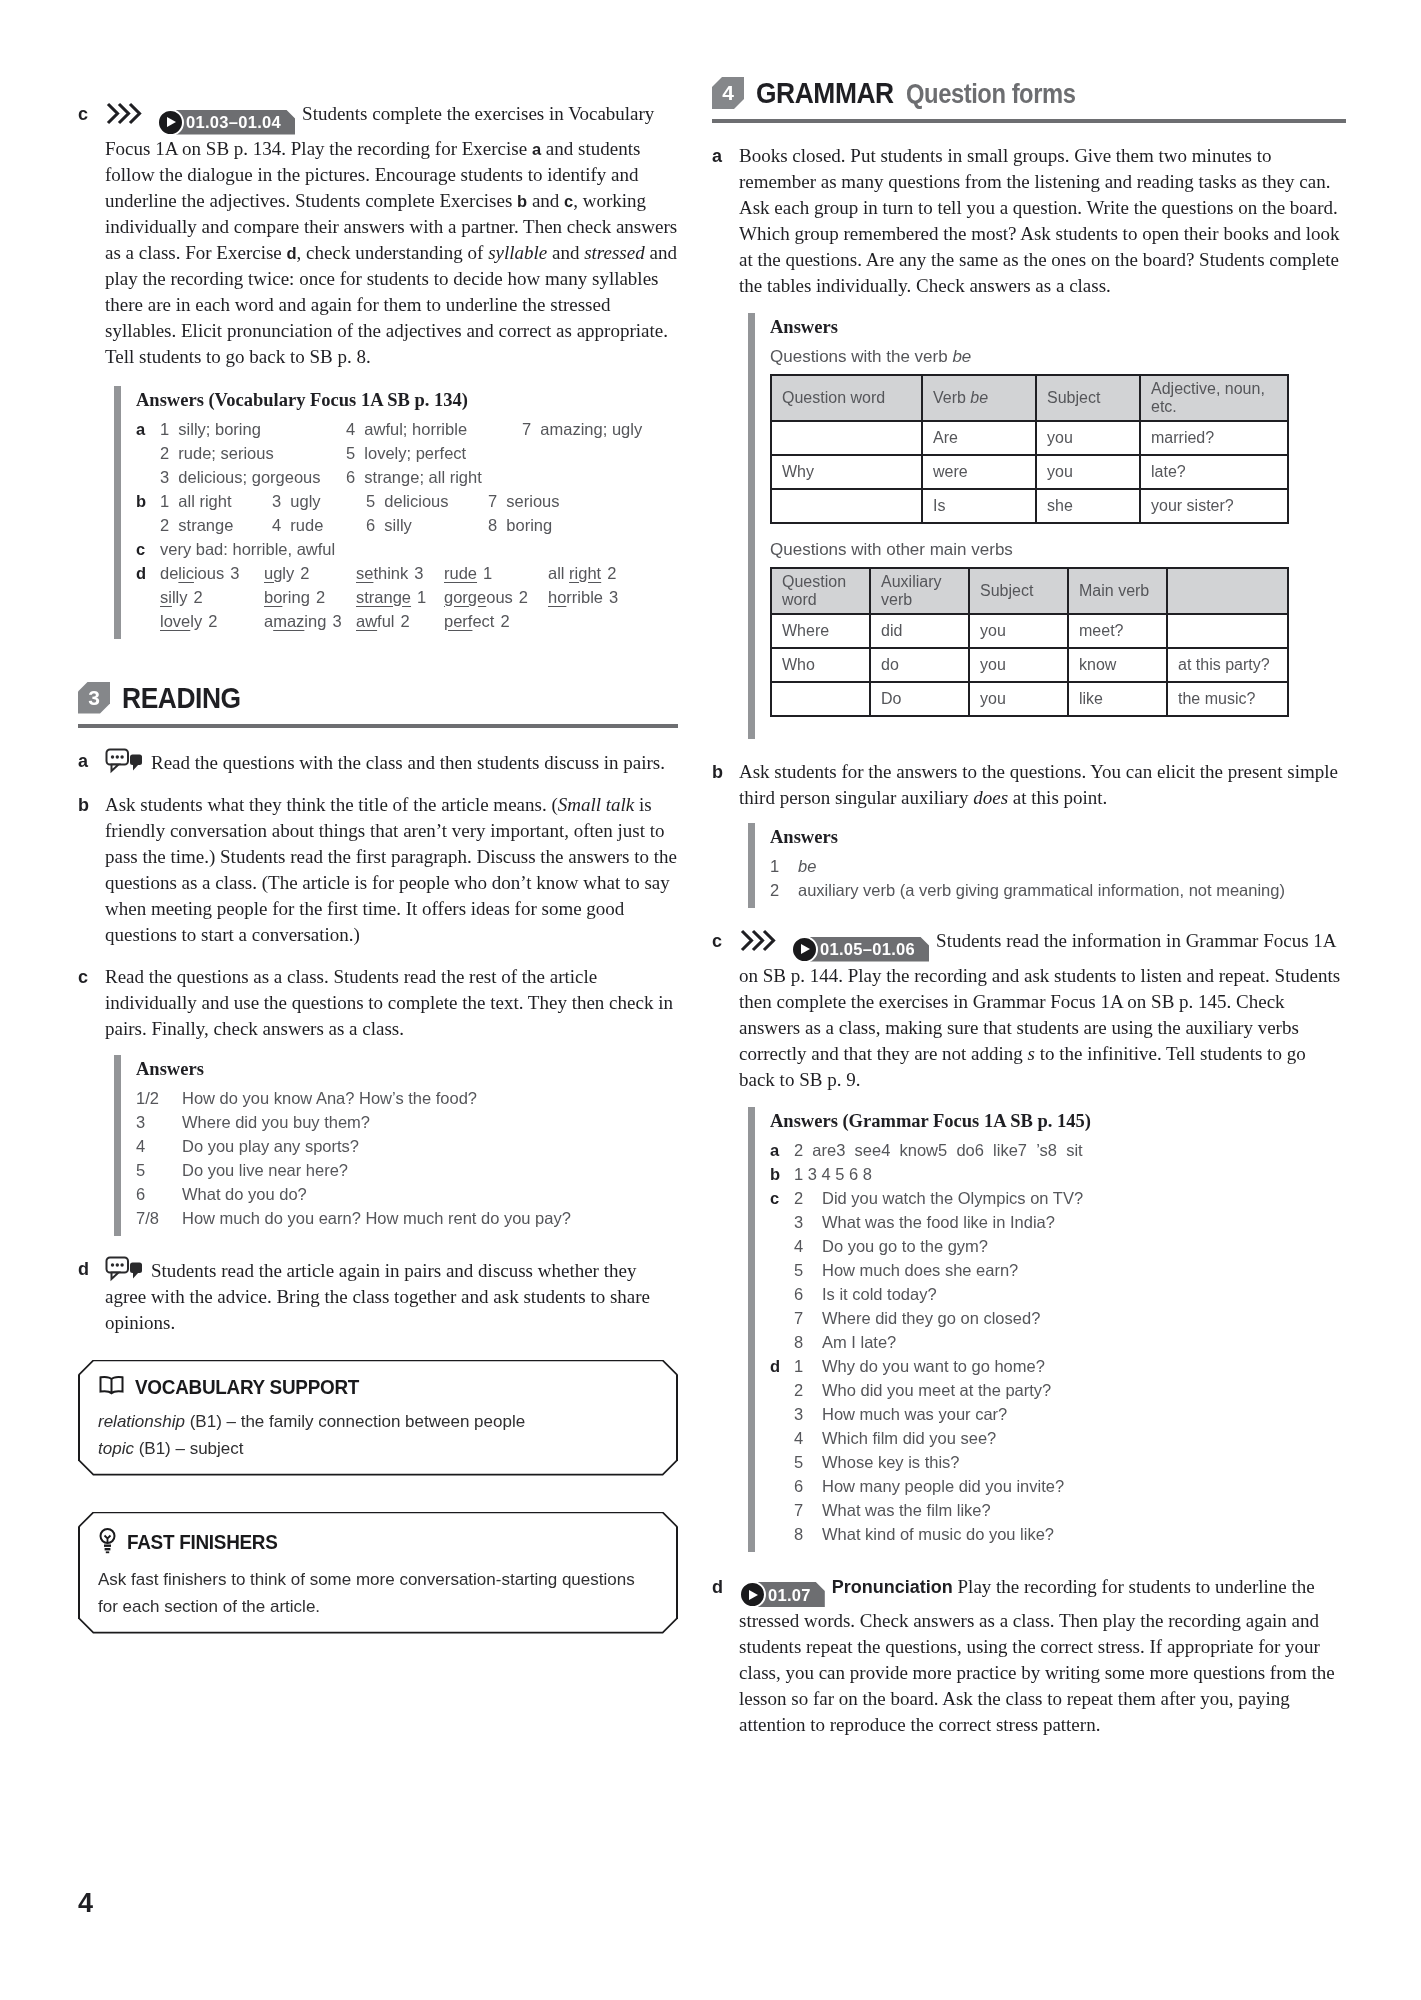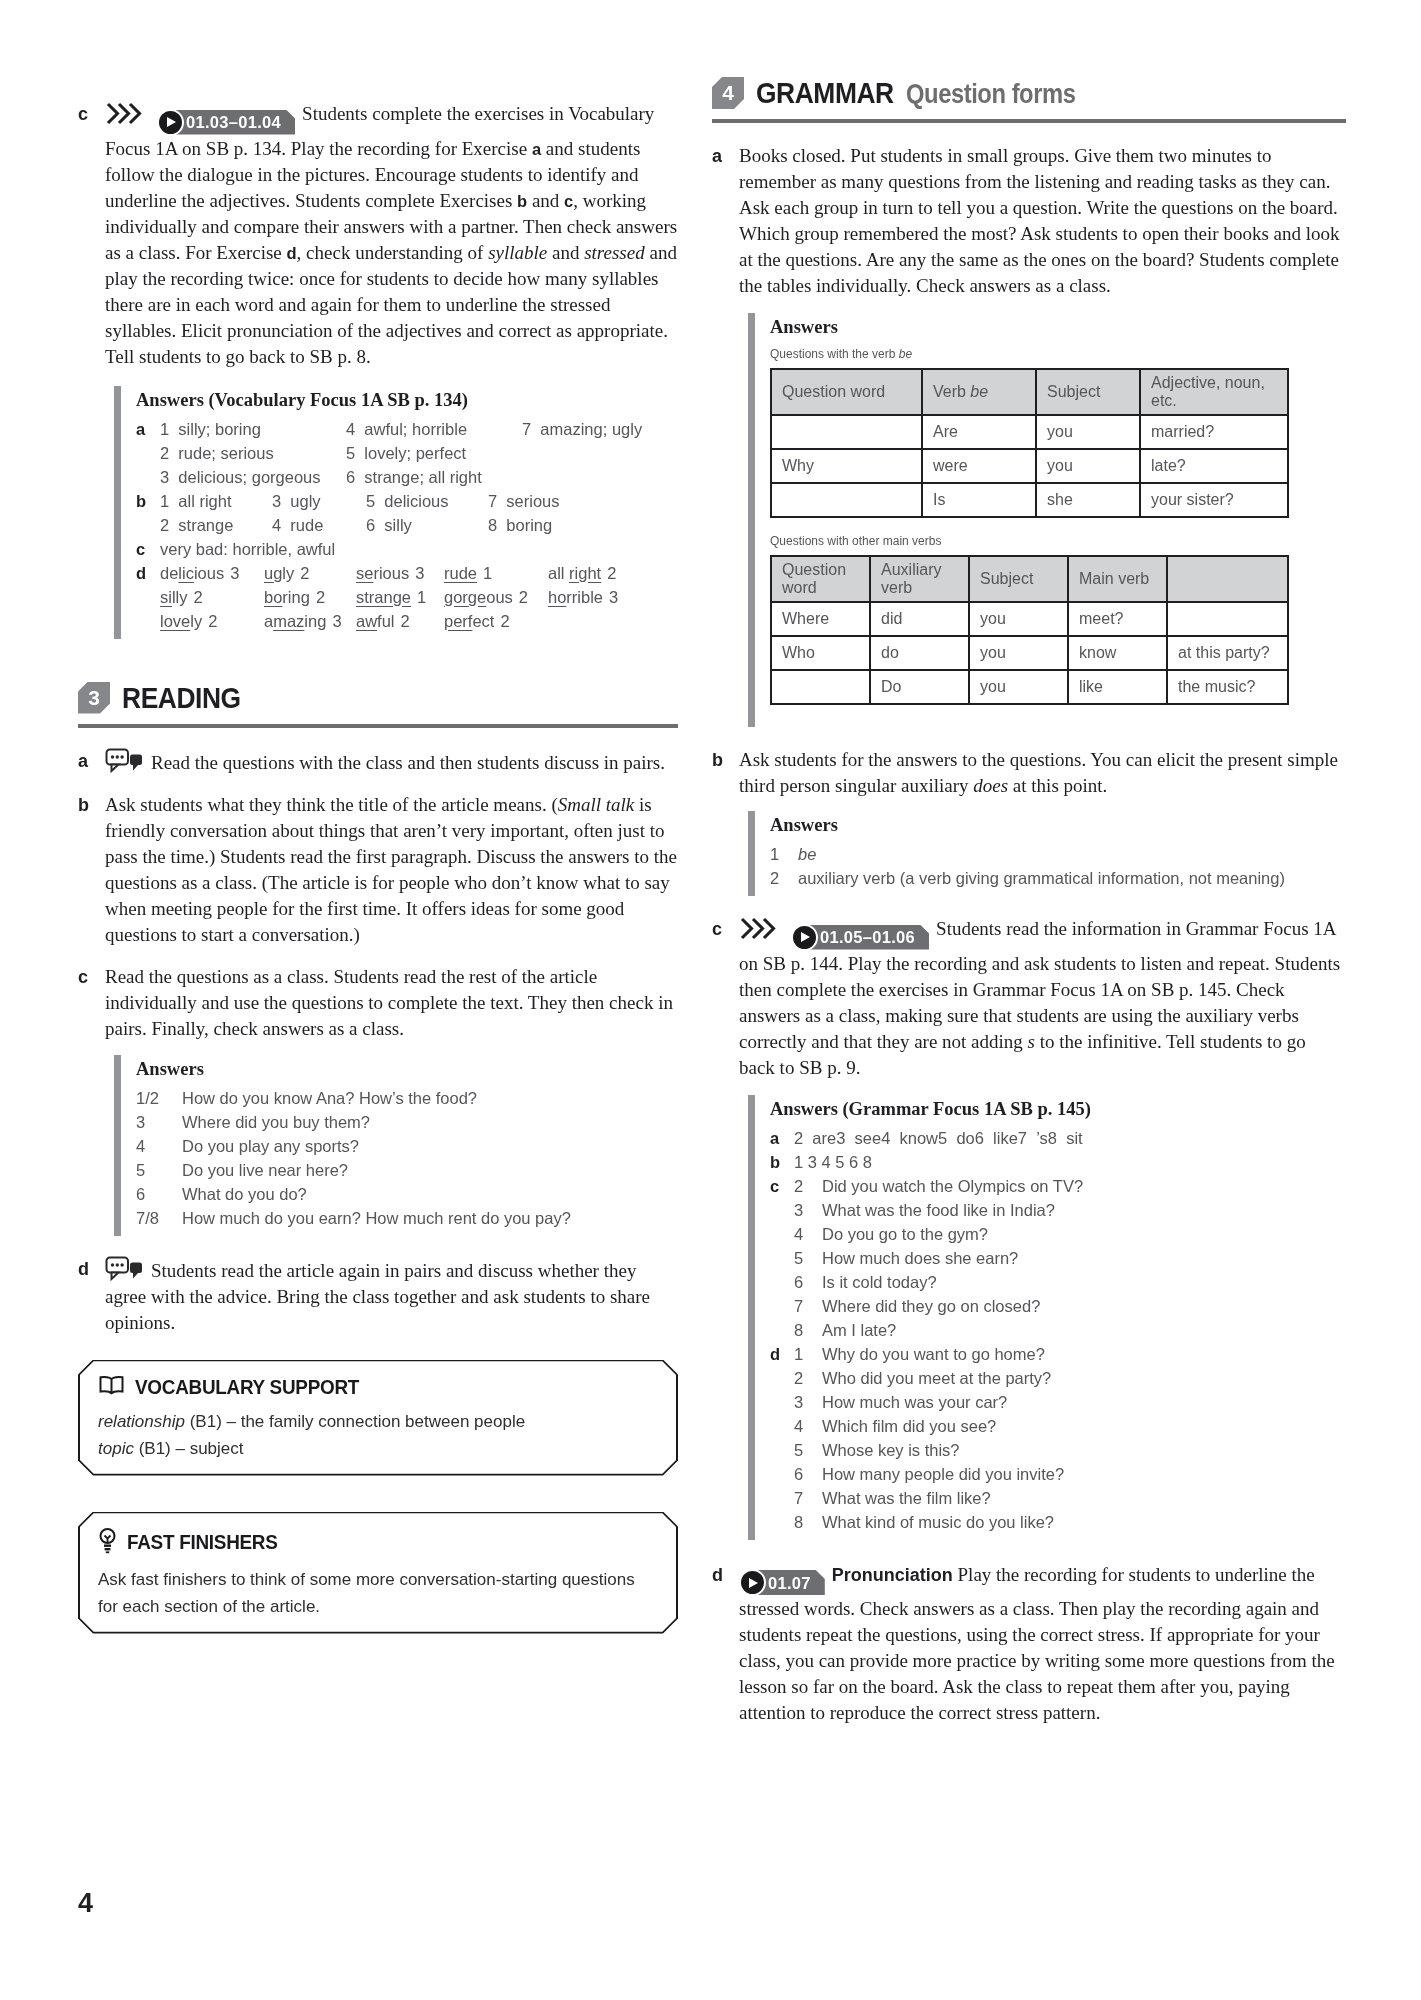--- a/index.html
+++ b/index.html
@@ -48,21 +48,21 @@
   .ans-sub{flex:none;width:24px;font-weight:700;color:#1f1f23;}
   .pre{white-space:pre-wrap;}
   .grid3{display:grid;grid-template-columns:186px 176px 1fr;flex:1;}
   .grid4{display:grid;grid-template-columns:112px 94px 122px 1fr;flex:1;}
   .gridd{display:grid;grid-template-columns:104px 92px 88px 104px 1fr;flex:1;}
   .u{text-decoration:underline;text-underline-offset:3px;}
   .dn{margin-left:6px;}
   .num{flex:none;width:46px;}
 
   
-  .tcap{font-family:"Liberation Sans",sans-serif;font-size:12px;color:#55565a;margin:9px 0 7px;}
+  .tcap{font-family:"Liberation Sans",sans-serif;font-size:17px;color:#55565a;margin:9px 0 7px;}
   table.gtable{border-collapse:collapse;margin-bottom:16px;table-layout:fixed;}
   .gtable th,.gtable td{border:2px solid #1f1f23;font-family:"Liberation Sans",sans-serif;
      font-size:16px;color:#55565a;text-align:left;font-weight:400;padding:4px 10px;height:24px;}
   .gtable th{background:#d2d3d5;}
   .t1{width:517px;} .t2{width:517px;}
 
   
   .gfrow{display:flex;}
   .gfl{flex:none;width:24px;font-weight:700;color:#1f1f23;}
   .gfn{flex:none;width:28px;}
@@ -141,21 +141,21 @@
           <span class="ans-sub">c</span>
           <span style="flex:1">
             <span style="display:block">very bad: horrible, awful</span>
           </span>
         </div>
         <div class="ans-row">
           <span class="ans-sub">d</span>
           <span class="gridd">
             <span class="dw"><span><span>de</span><span class="u">lic</span><span>ious</span></span><span class="dn">3</span></span>
             <span class="dw"><span><span></span><span class="u">ug</span><span>ly</span></span><span class="dn">2</span></span>
-            <span class="dw"><span><span></span><span class="u">se</span><span>rious</span></span><span class="dn">3</span></span>
+            <span class="dw"><span><span></span><span class="u">se</span><span>think</span></span><span class="dn">3</span></span>
             <span class="dw"><span><span></span><span class="u">rude</span><span></span></span><span class="dn">1</span></span>
             <span class="dw"><span><span>all </span><span class="u">right</span><span></span></span><span class="dn">2</span></span>
             <span class="dw"><span><span></span><span class="u">si</span><span>lly</span></span><span class="dn">2</span></span>
             <span class="dw"><span><span></span><span class="u">bo</span><span>ring</span></span><span class="dn">2</span></span>
             <span class="dw"><span><span></span><span class="u">strange</span><span></span></span><span class="dn">1</span></span>
             <span class="dw"><span><span></span><span class="u">gorge</span><span>ous</span></span><span class="dn">2</span></span>
             <span class="dw"><span><span></span><span class="u">ho</span><span>rrible</span></span><span class="dn">3</span></span>
             <span class="dw"><span><span></span><span class="u">love</span><span>ly</span></span><span class="dn">2</span></span>
             <span class="dw"><span><span>a</span><span class="u">maz</span><span>ing</span></span><span class="dn">3</span></span>
             <span class="dw"><span><span></span><span class="u">aw</span><span>ful</span></span><span class="dn">2</span></span>

